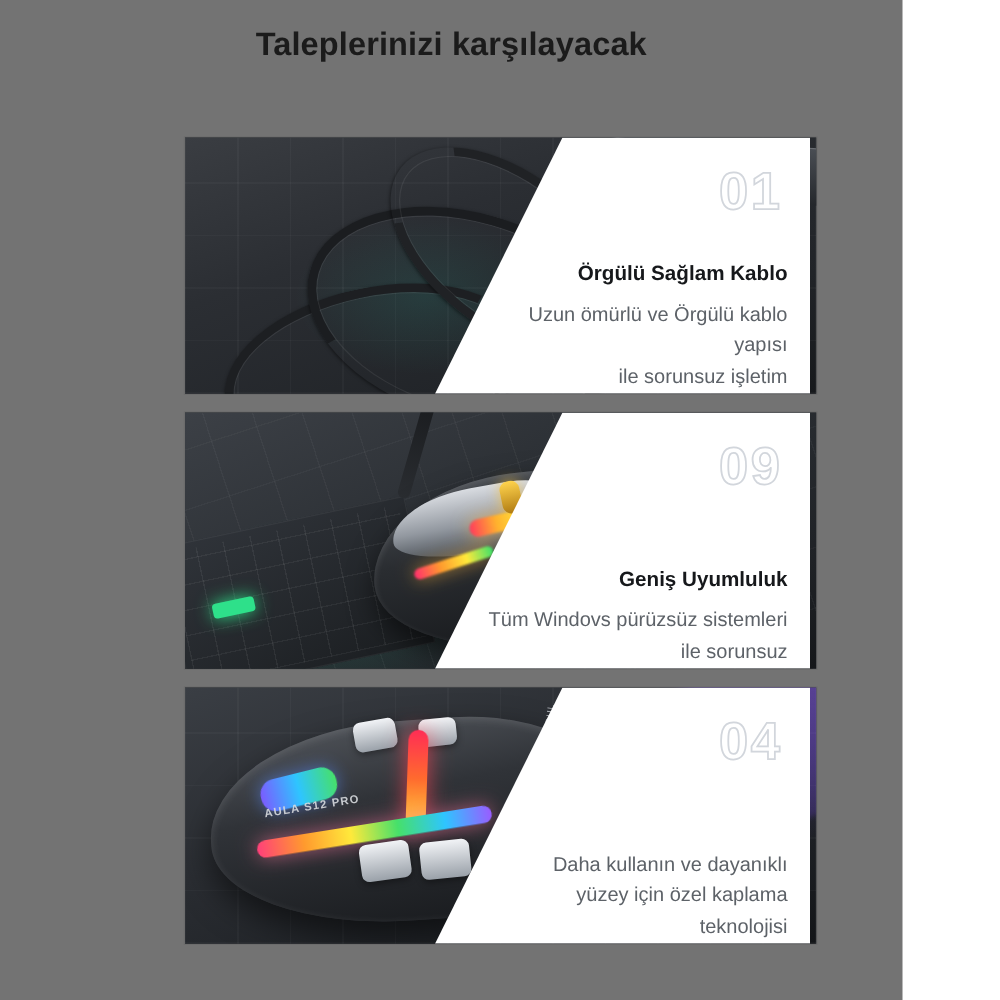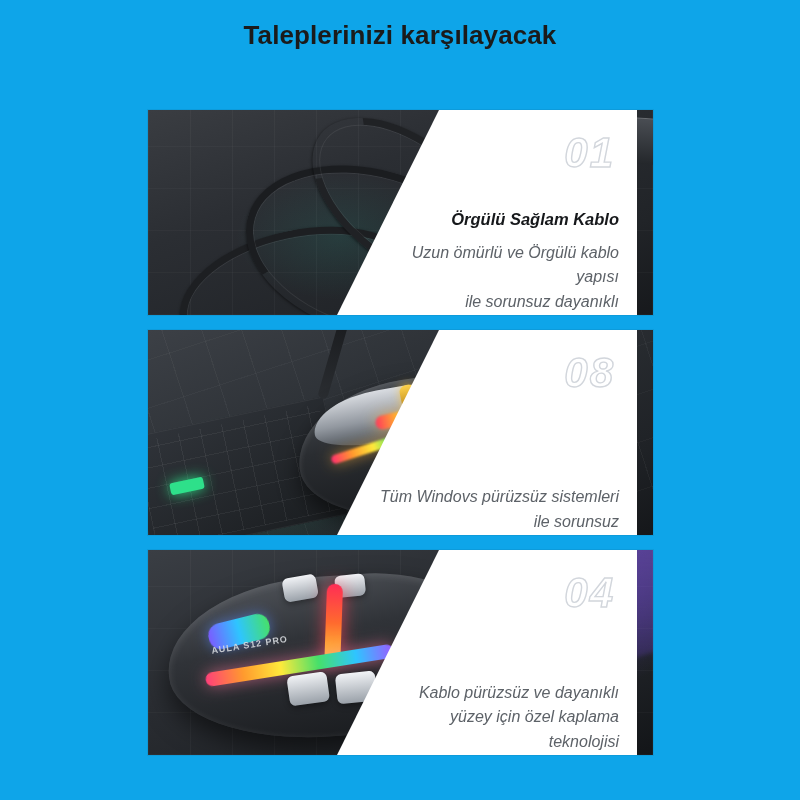--- a/index.html
+++ b/index.html
@@ -7,24 +7,24 @@
     padding: 0;
   }
   body {
     width: 800px;
     height: 800px;
     background: #ffffff;
     font-family: "Liberation Sans", sans-serif;
     overflow: hidden;
   }
   .page {
-    width: 800px;
+    width: 722px;
     height: 800px;
     position: relative;
-    background: #0ea5e9;
+    background: #737373;
   }
   .heading {
     text-align: center;
     padding-top: 18px;
     color: #1b1b1b;
     font-size: 26px;
     font-weight: 700;
     line-height: 1.32;
     letter-spacing: 0.1px;
   }
@@ -245,26 +245,25 @@
     width: 170px; height: 130px;
     background: linear-gradient(200deg, rgba(140,90,255,0.55), rgba(60,40,140,0.15));
     transform: rotate(-18deg);
     filter: blur(2px);
   }
 
   
   .panel {
     position: absolute;
     top: 0;
-    right: 16px;
+    right: 5px;
     width: 300px;
     height: 100%;
     background: #ffffff;
     clip-path: polygon(34% 0, 100% 0, 100% 100%, 0% 100%);
-    font-style: italic;
   }
   .panel-inner {
     position: absolute;
     right: 18px;
     top: 0;
     bottom: 0;
     width: 242px;
     text-align: right;
     display: flex;
     flex-direction: column;
@@ -319,43 +318,44 @@
         <div class="cable c1"></div>
         <div class="cable c2"></div>
         <div class="cable c3"></div>
       </div>
       <div class="panel">
         <div class="num">01</div>
         <div class="panel-inner">
           <div class="card-title">Örgülü Sağlam Kablo</div>
           <div class="card-desc">
             <span>Uzun ömürlü ve Örgülü kablo yapısı</span><br>
-            <span>ile sorunsuz dayanıklı</span>
+            <span>ile sorunsuz işletim</span>
           </div>
         </div>
       </div>
     </div>
 
     <div class="card">
       <div class="photo">
         <div class="photo-bg bg2"></div>
         <div class="grid-lines diag"></div>
         <div class="keyboard"></div>
         <div class="key-glow"></div>
         <div class="cable-tail"></div>
         <div class="mouse">
           <div class="mouse-top"></div>
           <div class="rgb-strip"></div>
           <div class="rgb-strip s2"></div>
           <div class="mouse-wheel"></div>
         </div>
       </div>
       <div class="panel">
-        <div class="num">08</div>
+        <div class="num">09</div>
         <div class="panel-inner">
+          <div class="card-title">Geniş Uyumluluk</div>
           <div class="card-desc">
             <span>Tüm Windovs pürüzsüz sistemleri</span><br>
             <span>ile sorunsuz</span>
           </div>
         </div>
       </div>
     </div>
 
     <div class="card">
       <div class="photo">
@@ -371,21 +371,21 @@
           <div class="m3-side-text">KILLING THE SOUL</div>
           <div class="m3-strip a"></div>
           <div class="m3-btn b3"></div>
           <div class="m3-btn b4"></div>
         </div>
       </div>
       <div class="panel">
         <div class="num">04</div>
         <div class="panel-inner">
           <div class="card-desc">
-            <span>Kablo pürüzsüz ve dayanıklı</span><br>
+            <span>Daha kullanın ve dayanıklı</span><br>
             <span>yüzey için özel kaplama teknolojisi</span>
           </div>
         </div>
       </div>
     </div>
 
   </div>
 </div>
 
 </body></html>

